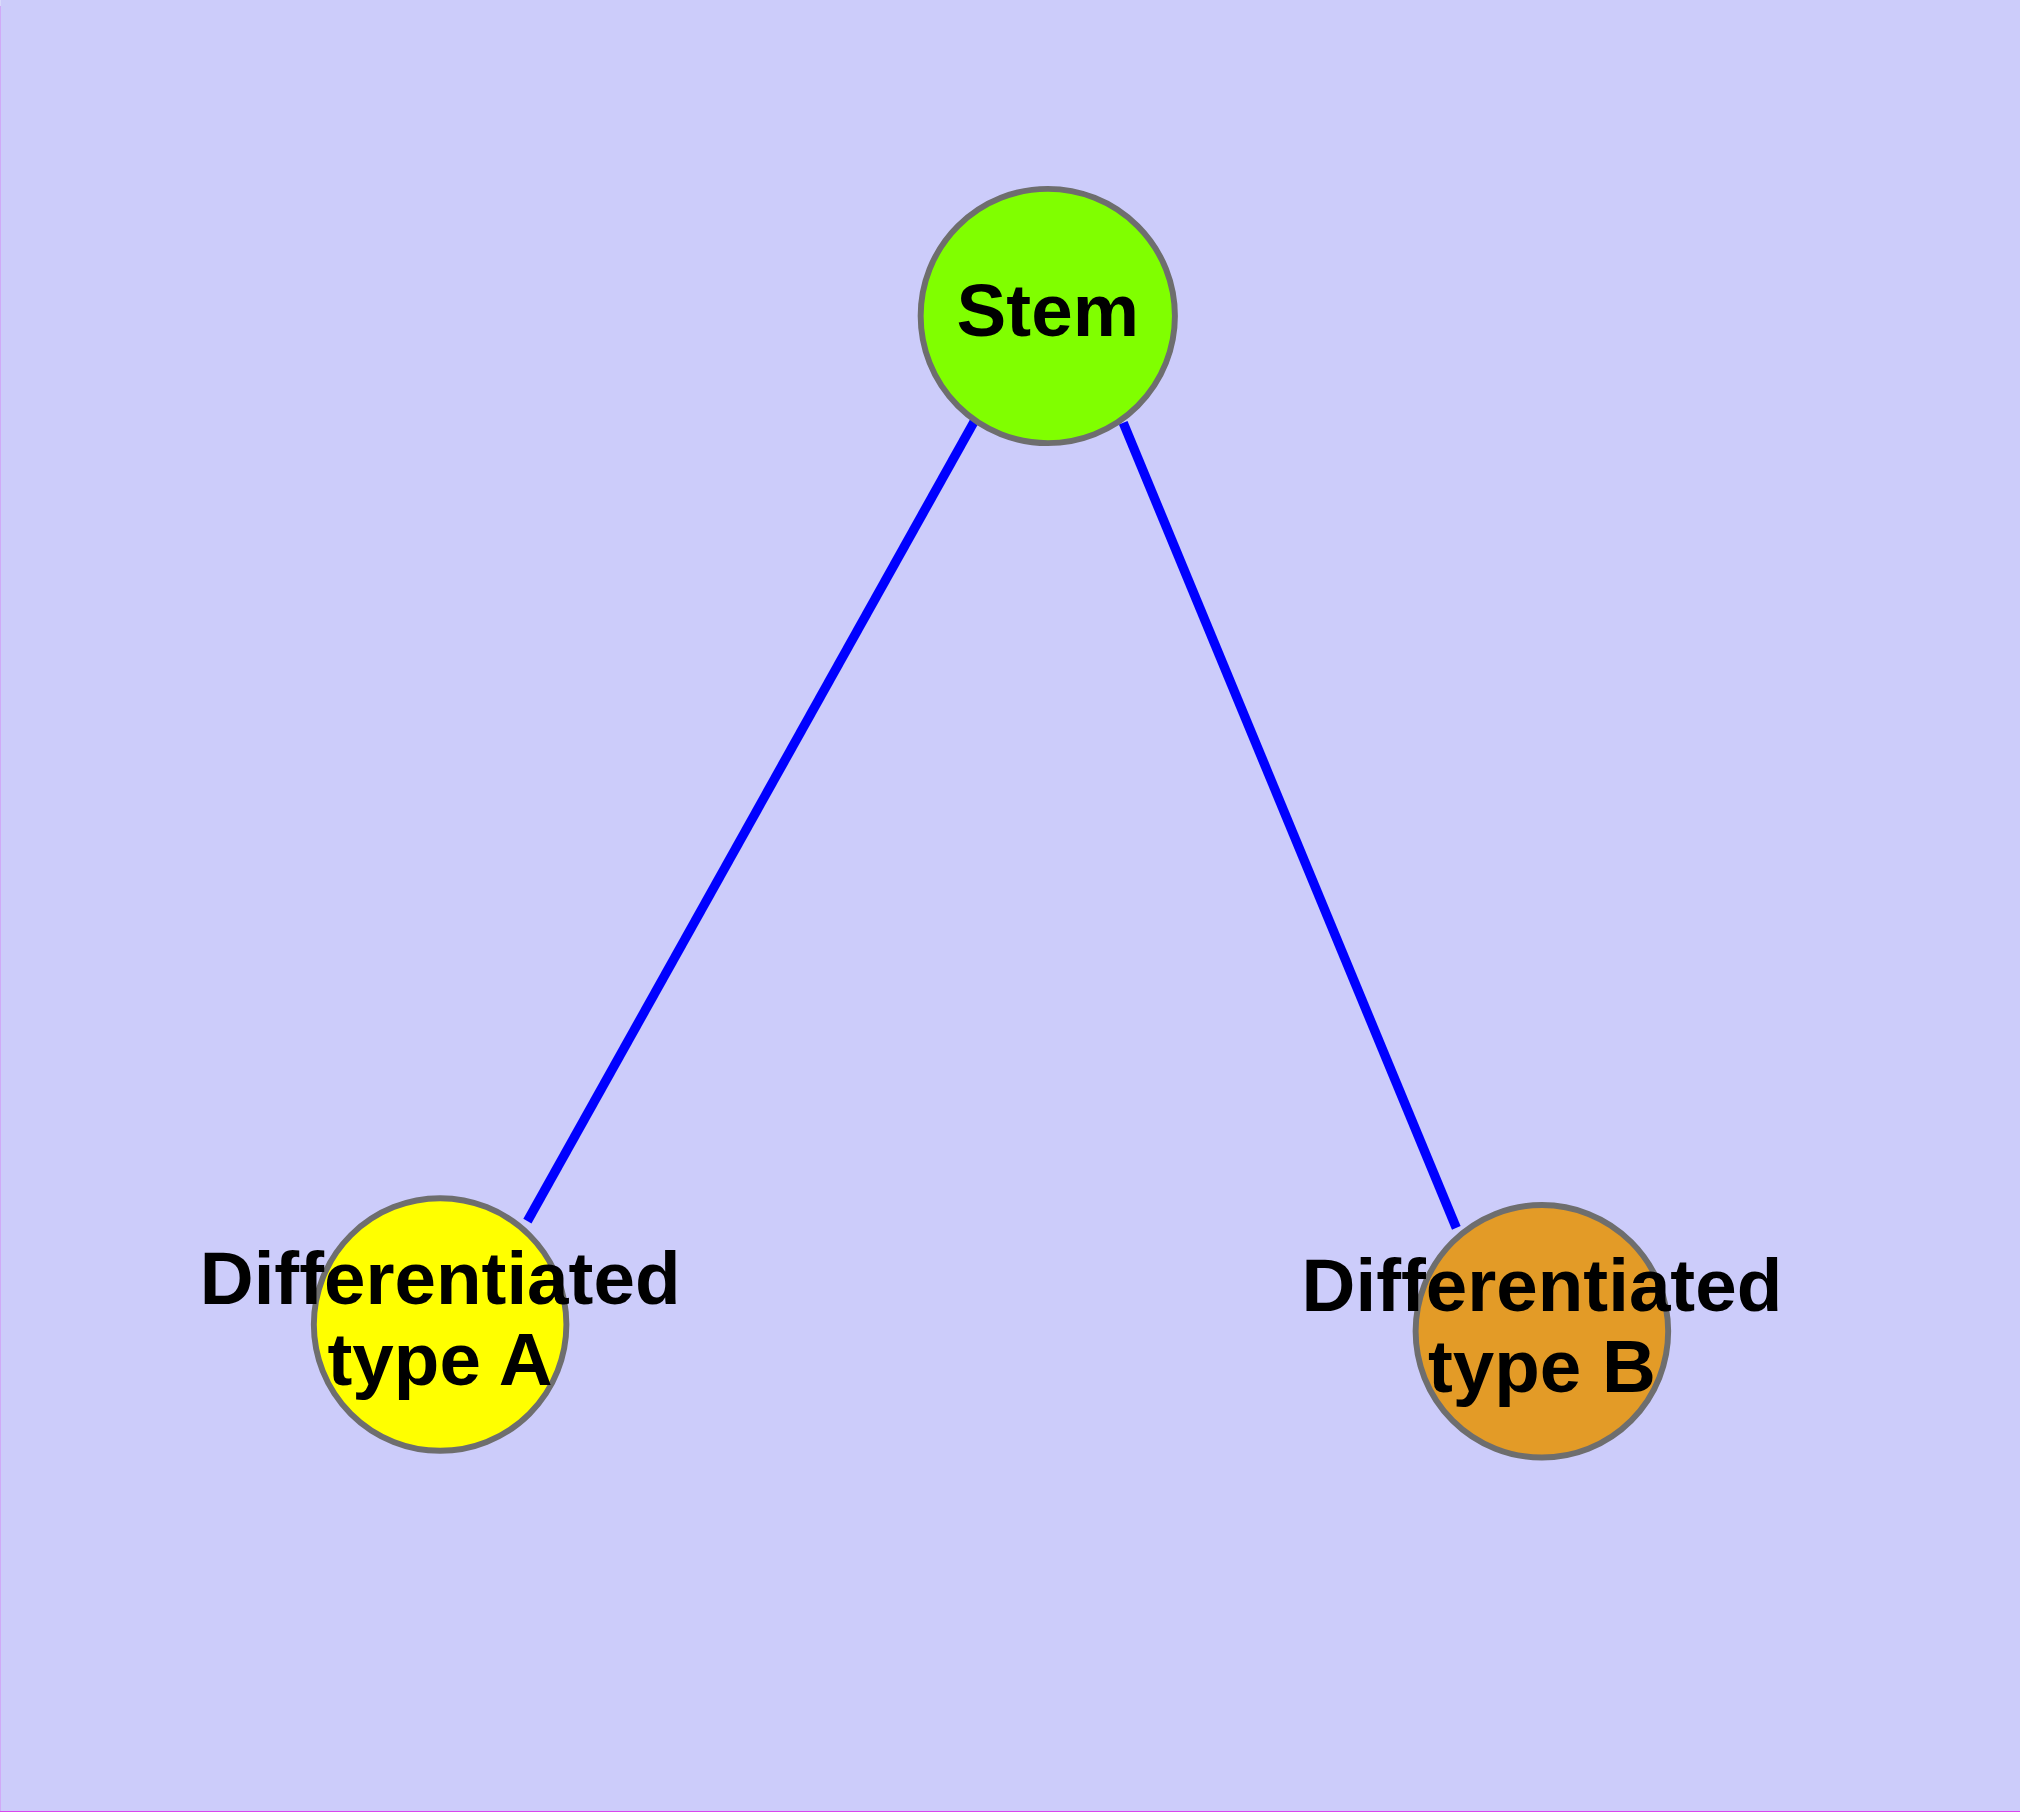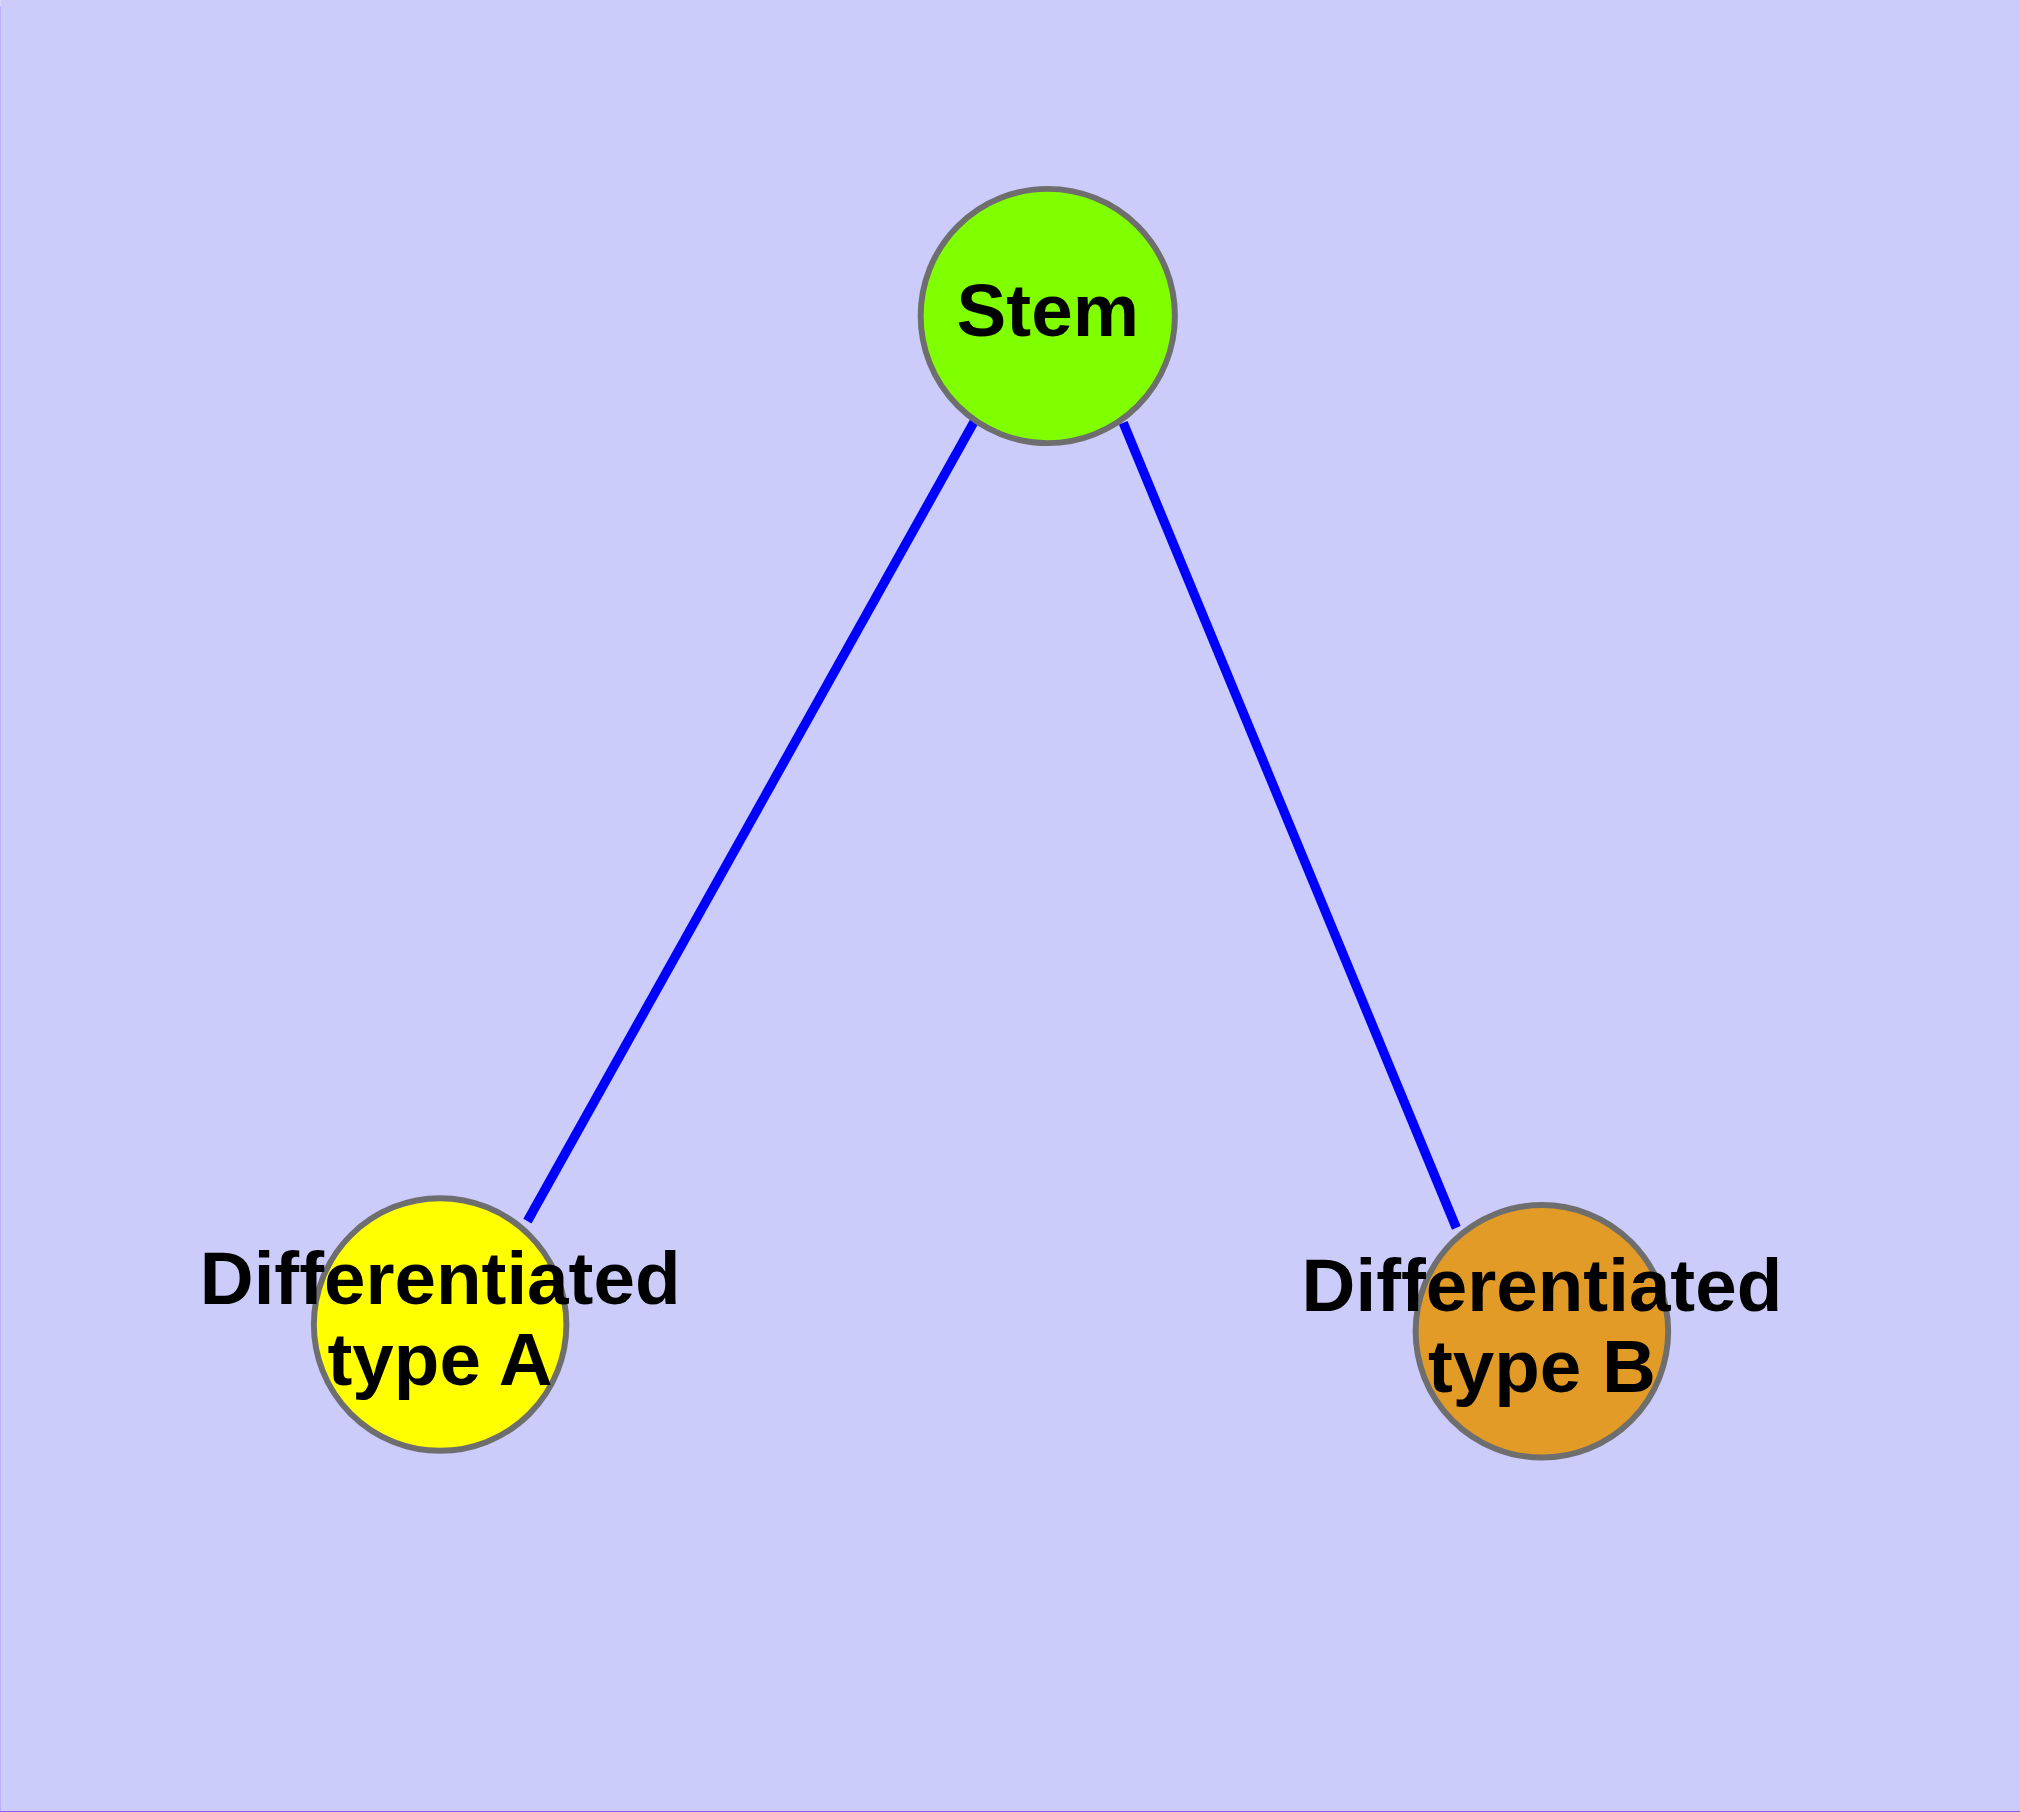--- a/index.html
+++ b/index.html
@@ -11,21 +11,21 @@
   body {
     width: 2021px;
     height: 1812px;
     overflow: hidden;
     font-family: "Liberation Sans", sans-serif;
   }
   #graph-canvas {
     position: relative;
     width: 2021px;
     height: 1812px;
-    background: #8b5cf6;
+    background: #d946ef;
     
     border-top: 6.8px solid #ffffff;
     box-sizing: border-box;
   }
   #graph-svg {
     position: absolute;
     left: 0;
     top: -6.8px;
     width: 2021px;
     height: 1812px;

